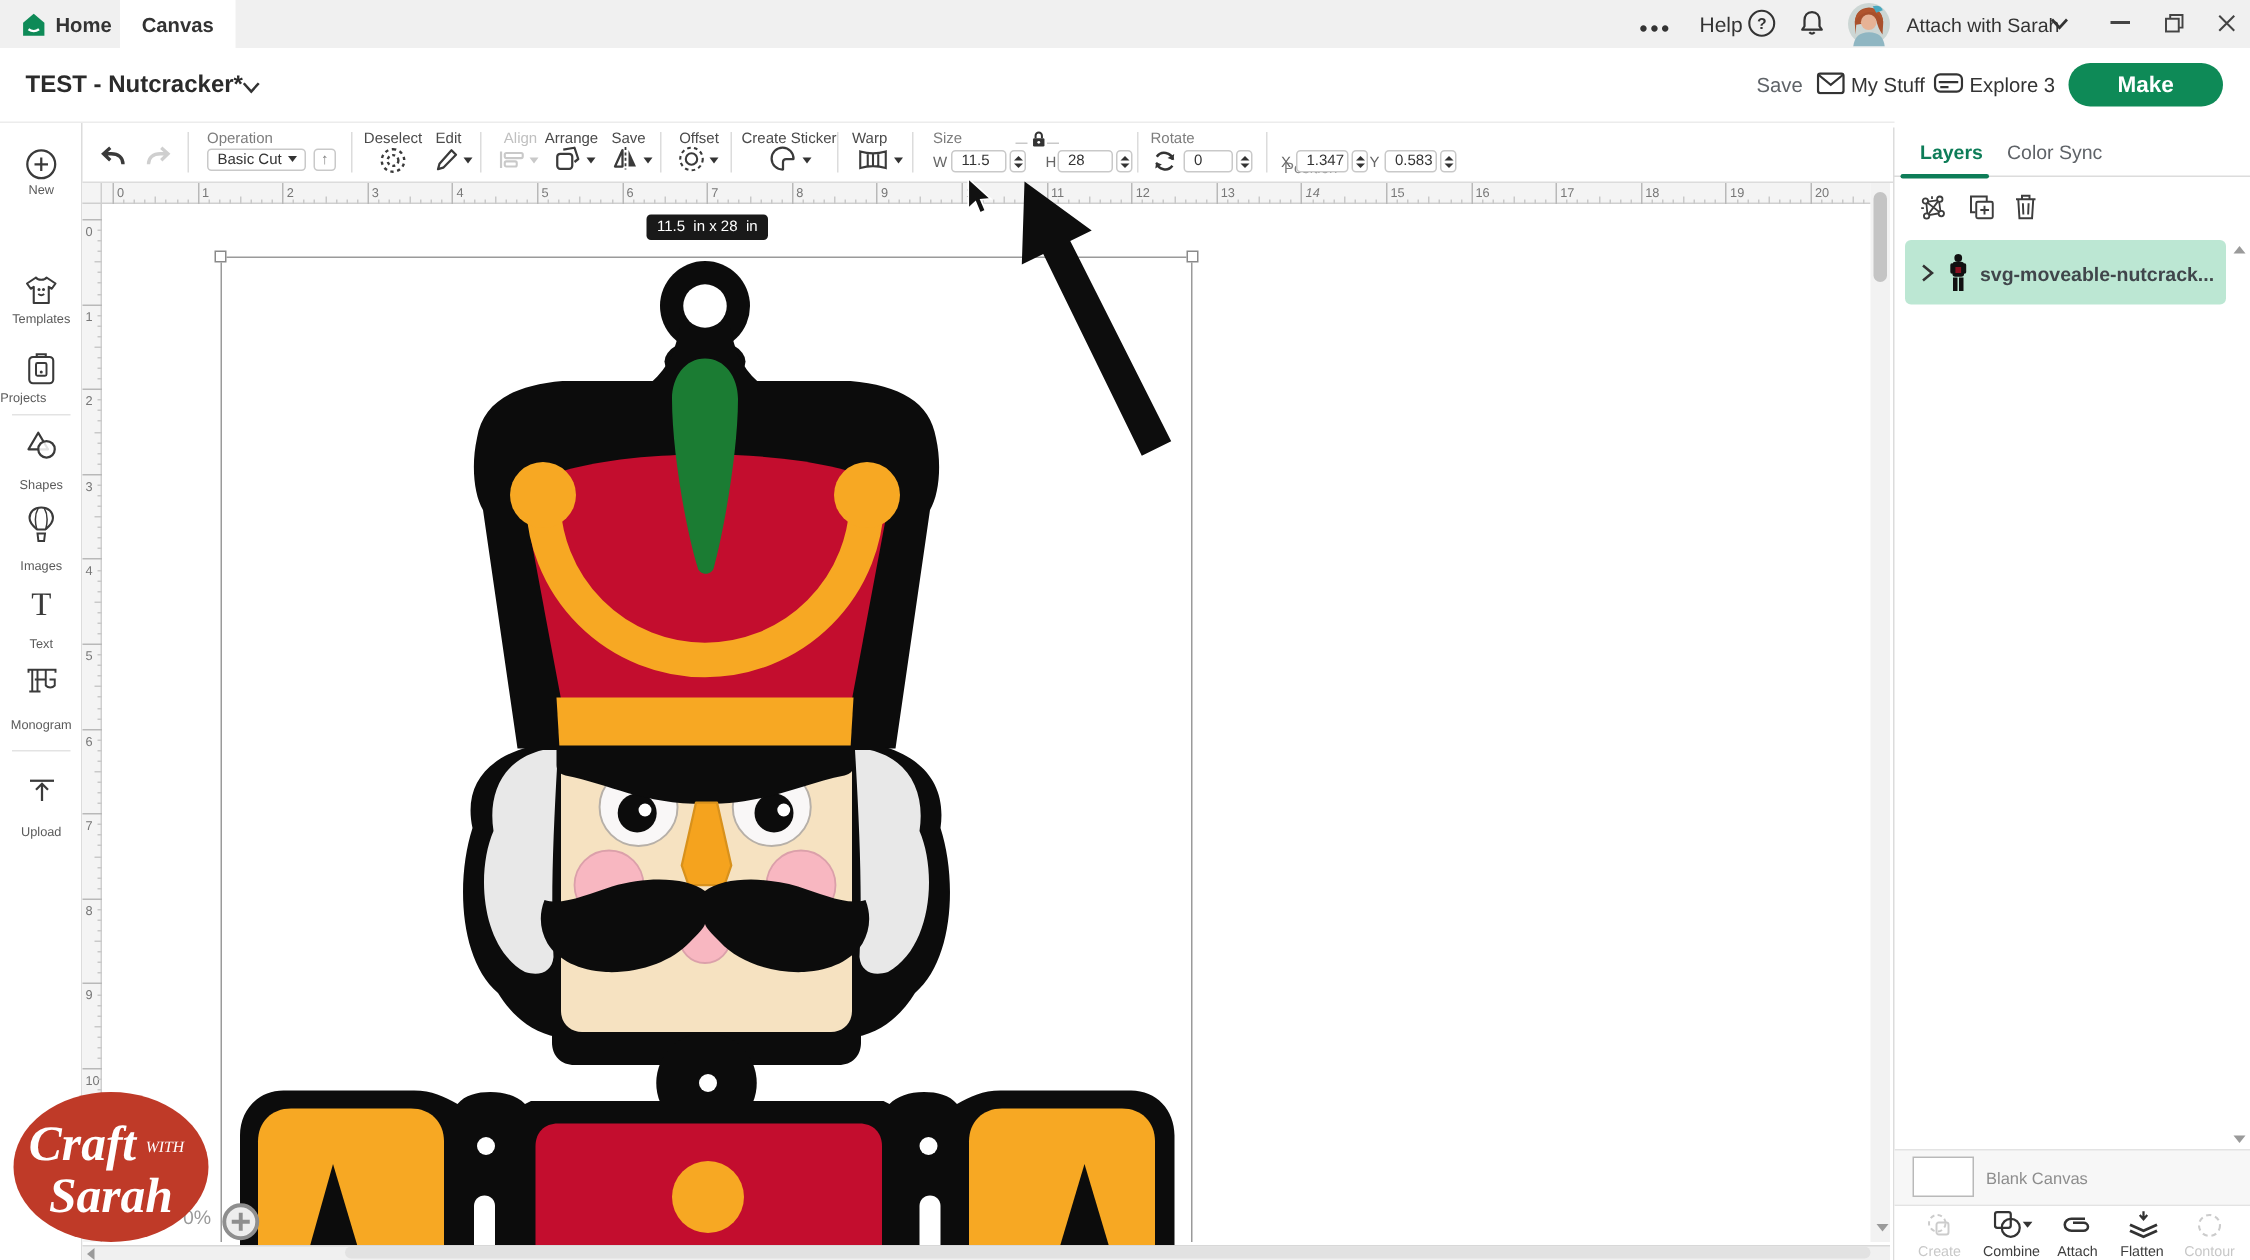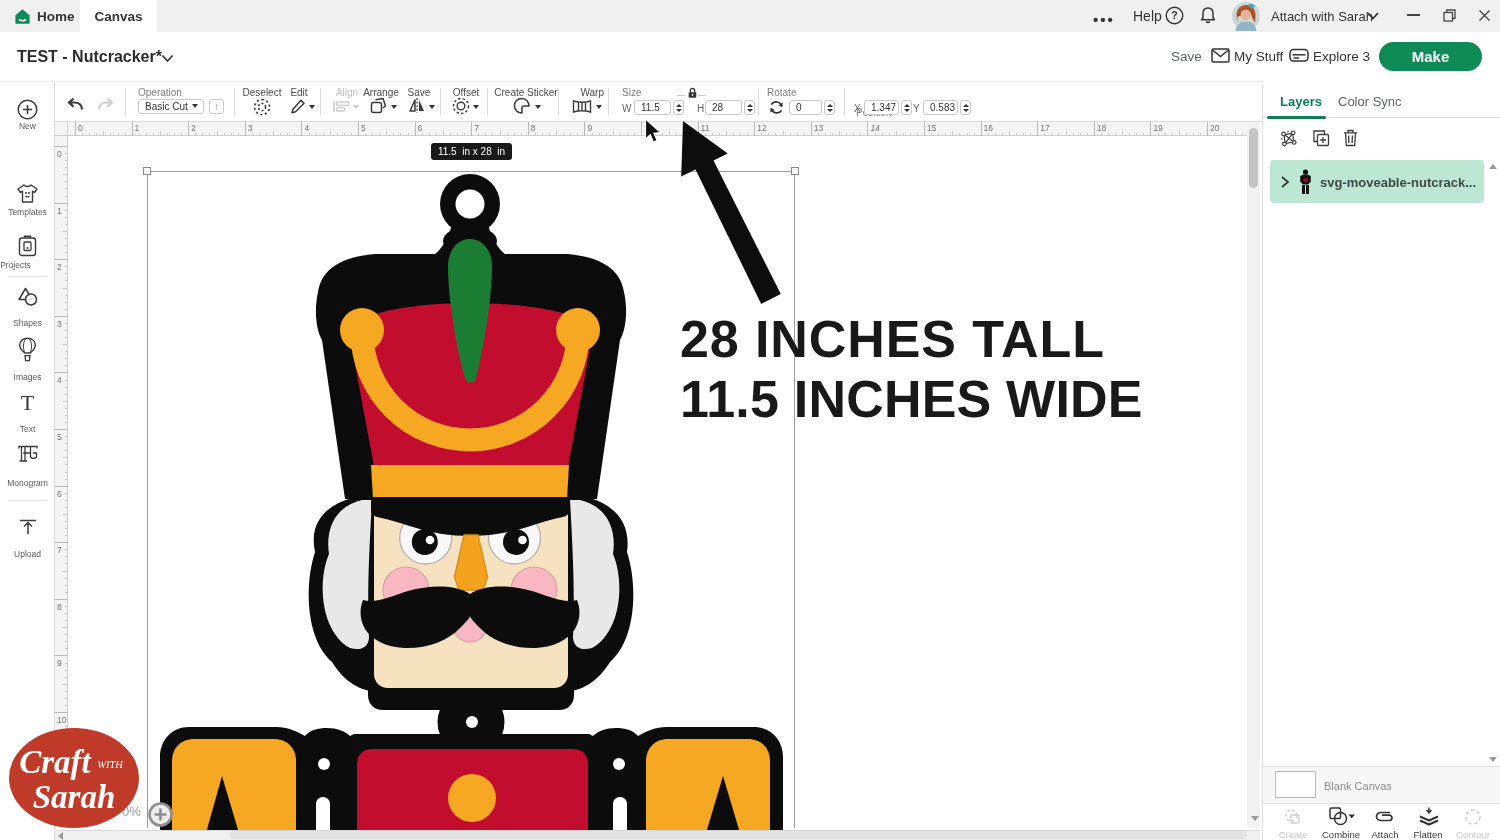--- a/index.html
+++ b/index.html
@@ -120,21 +120,21 @@
  <circle cx="9" cy="9" r="3.8" fill="none" stroke="#3a3a3a" stroke-width="1.4"></circle>
 </svg>
 <span class="abs" style="left:473px;top:105px;width:0;height:0;border-left:3.5px solid transparent;border-right:3.5px solid transparent;border-top:4.5px solid #333;"></span>
 <div class="abs" style="left:487px;top:88px;width:1px;height:27px;background:#dcdcdc;"></div>
 <div class="abs" style="left:490px;top:87px;width:72px;text-align:center;font-size:10px;color:#4a4a4a;">Create Sticker</div>
 <svg class="abs" style="left:513px;top:97px;" width="18" height="18" viewBox="0 0 18 18">
  <path d="M16 9 A 7.3 7.3 0 1 0 9 16 L 9 11 A 2 2 0 0 1 11 9 Z" fill="none" stroke="#3a3a3a" stroke-width="1.5" stroke-linejoin="round"></path>
 </svg>
 <span class="abs" style="left:535px;top:105px;width:0;height:0;border-left:3.5px solid transparent;border-right:3.5px solid transparent;border-top:4.5px solid #333;"></span>
 <div class="abs" style="left:558px;top:88px;width:1px;height:27px;background:#dcdcdc;"></div>
-<div class="abs" style="left:568px;top:87px;width:36px;text-align:right;font-size:10px;color:#4a4a4a;">Warp</div>
+<div class="abs" style="left:568px;top:87px;width:36px;text-align:left;font-size:10px;color:#4a4a4a;">Warp</div>
 <svg class="abs" style="left:572px;top:99px;" width="20" height="15" viewBox="0 0 20 15">
  <path d="M1.5 2 Q10 4.5 18.5 2 L18.5 13 Q10 10.5 1.5 13 Z M6.5 3.2 L6.5 12 M10 3.6 L10 11.6 M13.5 3.2 L13.5 12" fill="none" stroke="#3a3a3a" stroke-width="1.4"></path>
 </svg>
 <span class="abs" style="left:596px;top:105px;width:0;height:0;border-left:3.5px solid transparent;border-right:3.5px solid transparent;border-top:4.5px solid #333;"></span>
 <div class="abs" style="left:608px;top:88px;width:1px;height:27px;background:#dcdcdc;"></div>
 <div class="abs" style="left:622px;top:87px;font-size:10px;color:#7d7d7d;">Size</div>
     <div class="abs" style="left:622px;top:103px;font-size:10px;color:#666;">W</div>
     <div class="abs" style="left:634px;top:100px;width:37px;height:15px;border:1px solid #c9c9c9;border-radius:3px;font-size:10px;color:#333;line-height:13px;padding-left:6px;background:#fff;">11.5</div>
     <div class="abs" style="left:673px;top:100px;width:11px;height:15px;border:1px solid #c9c9c9;border-radius:3px;">
       <span style="position:absolute;left:2.2px;top:2.5px;width:0;height:0;border-left:3px solid transparent;border-right:3px solid transparent;border-bottom:3.8px solid #333;"></span>
@@ -650,22 +650,20 @@
 <div class="abs" style="left:431px;top:143px;width:81px;height:17px;background:#191919;border-radius:3px;color:#fff;font-size:10px;text-align:center;line-height:17px;">11.5&nbsp; in x 28&nbsp; in</div>
 
 <svg class="abs" style="left:660px;top:110px;" width="140" height="200" viewBox="660 110 140 200">
  <polygon points="683,121 727.8,153.6 713.5,160.6 780.8,294.1 761.2,303.9 695.5,169.4 681.2,176.4" fill="#0d0d0d"></polygon>
 </svg>
 
 <svg class="abs" style="left:644px;top:118px;" width="20" height="28" viewBox="0 0 20 28">
  <path d="M1.5 1 L1.5 21 L6.3 16.6 L9.4 24 L13 22.4 L9.9 15.2 L16.5 14.6 Z" fill="#111" stroke="#fff" stroke-width="1.1"></path>
 </svg>
 
-<div class="abs" style="left:680px;top:309px;font-size:52px;font-weight:bold;color:#191919;letter-spacing:0.9px;">28 INCHES TALL</div>
-<div class="abs" style="left:680px;top:369px;font-size:52px;font-weight:bold;color:#191919;letter-spacing:0.2px;">11.5 INCHES WIDE</div>
 
 <div class="abs" style="left:122px;top:804px;font-size:13px;color:#9a9a9a;">0%</div>
 <svg class="abs" style="left:147px;top:801px;" width="27" height="27" viewBox="0 0 27 27">
  <circle cx="13.5" cy="13.5" r="11" fill="#ededed" stroke="#8e8e8e" stroke-width="2.6"></circle>
  <path d="M13.5 7.5 L13.5 19.5 M7.5 13.5 L19.5 13.5" stroke="#8e8e8e" stroke-width="2.6"></path>
 </svg>
 <svg class="abs" style="left:8px;top:727px;" width="132" height="102" viewBox="0 0 132 102">
  <ellipse cx="66" cy="51" rx="65" ry="50" fill="#bf3a28"></ellipse>
  <text x="47" y="46" text-anchor="middle" font-family="Liberation Serif" font-style="italic" font-weight="bold" font-size="33" fill="#fff">Craft</text>
  <text x="102" y="41" text-anchor="middle" font-family="Liberation Serif" font-style="italic" font-size="10.5" fill="#fff">WITH</text>

